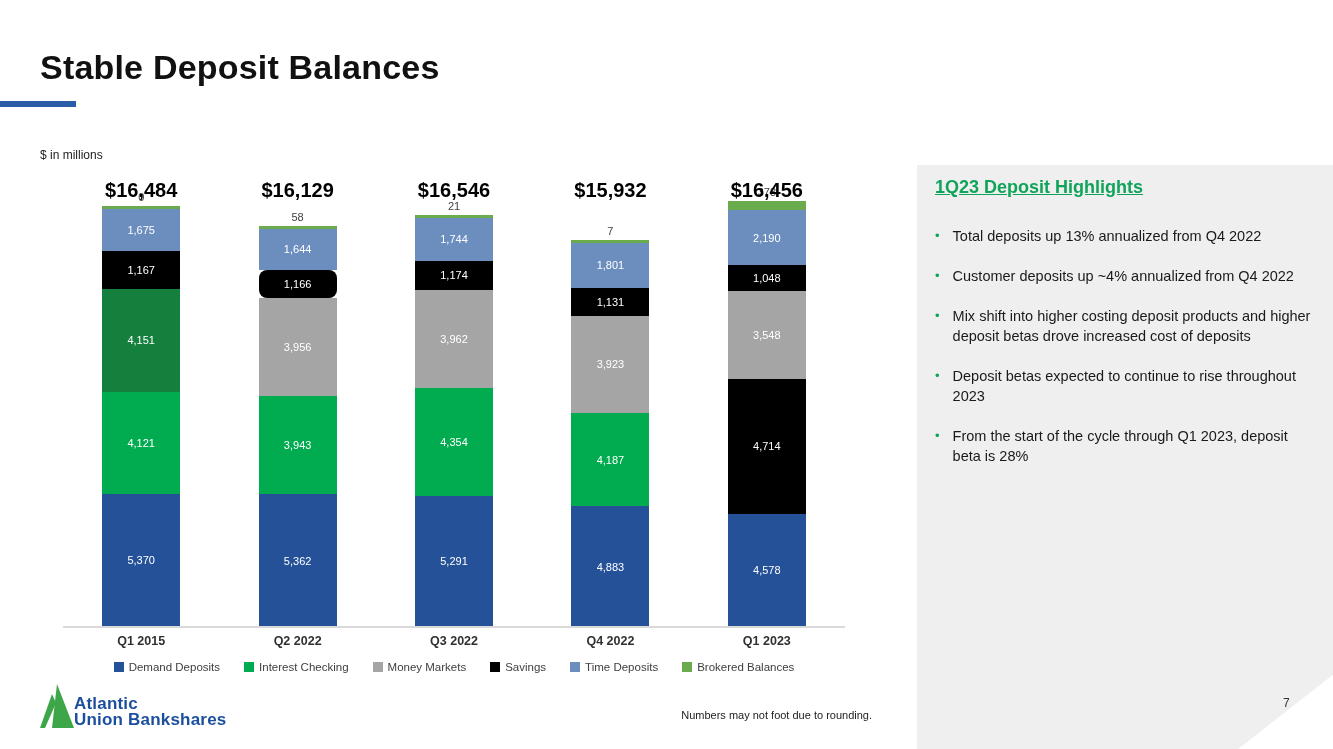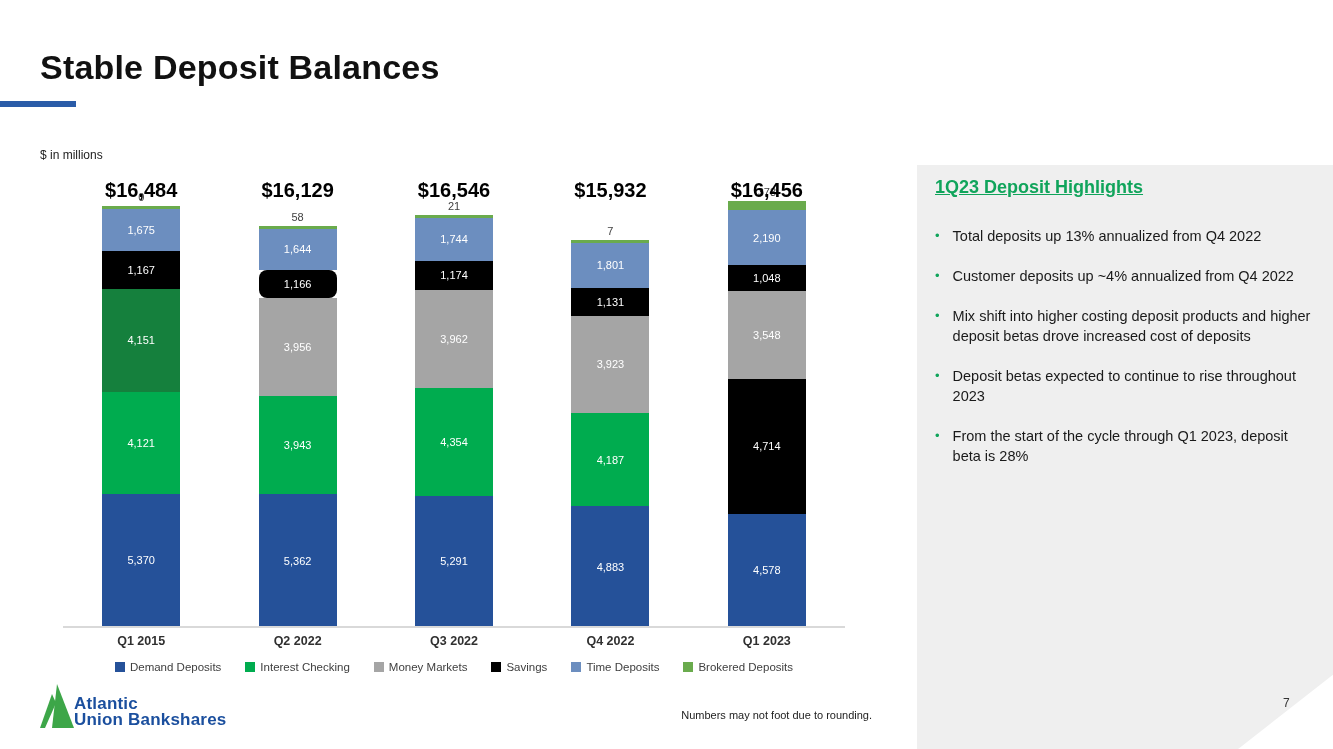--- a/index.html
+++ b/index.html
@@ -211,21 +211,21 @@
       <div class="legend-item">
         <span class="legend-swatch" style="background: rgb(0, 0, 0);"></span>
         <span class="legend-label">Savings</span>
       </div>
       <div class="legend-item">
         <span class="legend-swatch" style="background: rgb(108, 142, 191);"></span>
         <span class="legend-label">Time Deposits</span>
       </div>
       <div class="legend-item">
         <span class="legend-swatch" style="background: rgb(106, 171, 77);"></span>
-        <span class="legend-label">Brokered Deposits</span>
+        <span class="legend-label">Brokered Balances</span>
       </div>
     </div>
 
   <aside class="panel">
     <h2 class="panel-title">1Q23 Deposit Highlights</h2>
     <ul class="bullet-list" id="bullets">
         <li class="bullet-item">
           <span class="bullet-dot">•</span>
           <span>Total deposits up 13% annualized from Q4 2022</span>
         </li>

